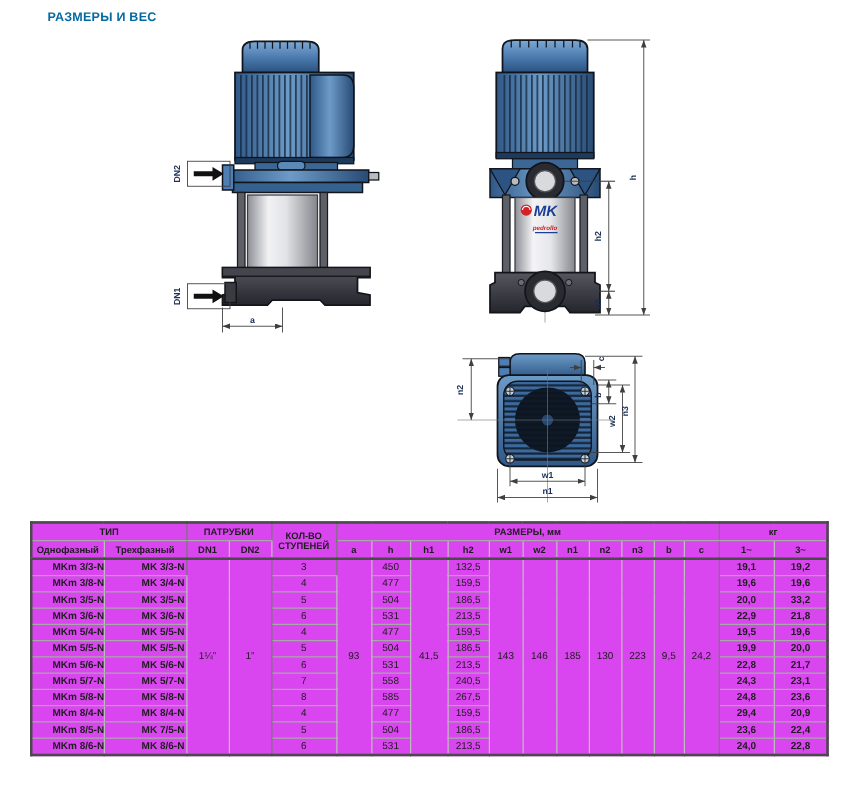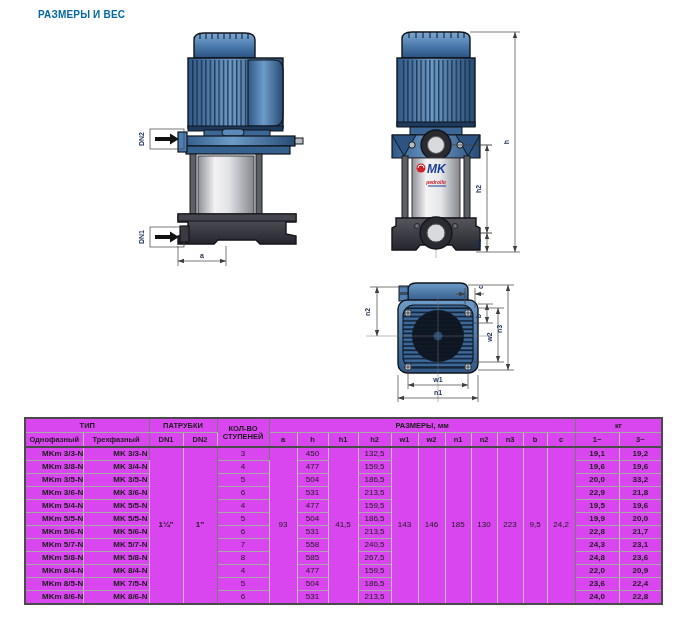--- a/index.html
+++ b/index.html
@@ -29,21 +29,21 @@
   }
   .pump-table th, .pump-table td {
     border:1px solid #a8a8a8; border-left-color:#bdbdbd; border-right-color:#bdbdbd;
     padding:0 1px; text-align:center; height:12px; line-height:1.05;
     overflow:hidden; white-space:nowrap;
   }
   .pump-table { border:2px solid #4a4a4a; }
   .pump-table thead th { font-weight:bold; font-size:7.5px; height:13px; }
   .pump-table thead { border-bottom:2px solid #4a4a4a; }
   .pump-table td.type { text-align:right; padding-left:16px; font-weight:bold; }
-  .pump-table td.dn { font-weight:bold; }
+  .pump-table td.dn { font-weight:normal; }
   .pump-table td.kg { font-weight:bold; }
   .grp-r { border-right:1px solid #777 !important; }
 </style>
 </head>
 <body>
 
 <div class="page">
 
   <div class="title">РАЗМЕРЫ И ВЕС</div>
 
@@ -452,21 +452,21 @@
           <td>267,5</td>
           <td class="kg">24,8</td>
           <td class="kg">23,6</td>
         </tr>
         <tr>
           <td class="type">MKm 8/4-N</td>
           <td class="type grp-r">MK 8/4-N</td>
           <td class="grp-r">4</td>
           <td>477</td>
           <td>159,5</td>
-          <td class="kg">22,0</td>
+          <td class="kg">29,4</td>
           <td class="kg">20,9</td>
         </tr>
         <tr>
           <td class="type">MKm 8/5-N</td>
           <td class="type grp-r">MK 7/5-N</td>
           <td class="grp-r">5</td>
           <td>504</td>
           <td>186,5</td>
           <td class="kg">23,6</td>
           <td class="kg">22,4</td>

